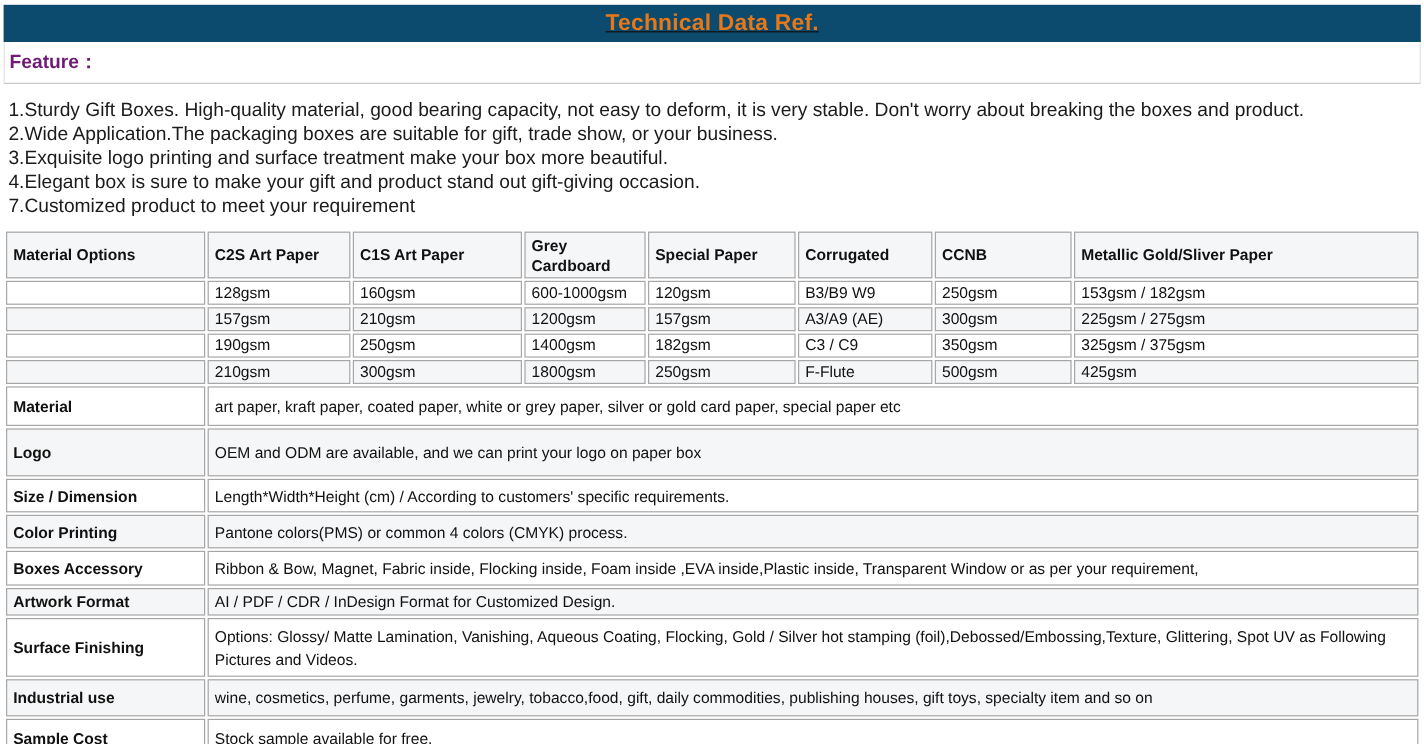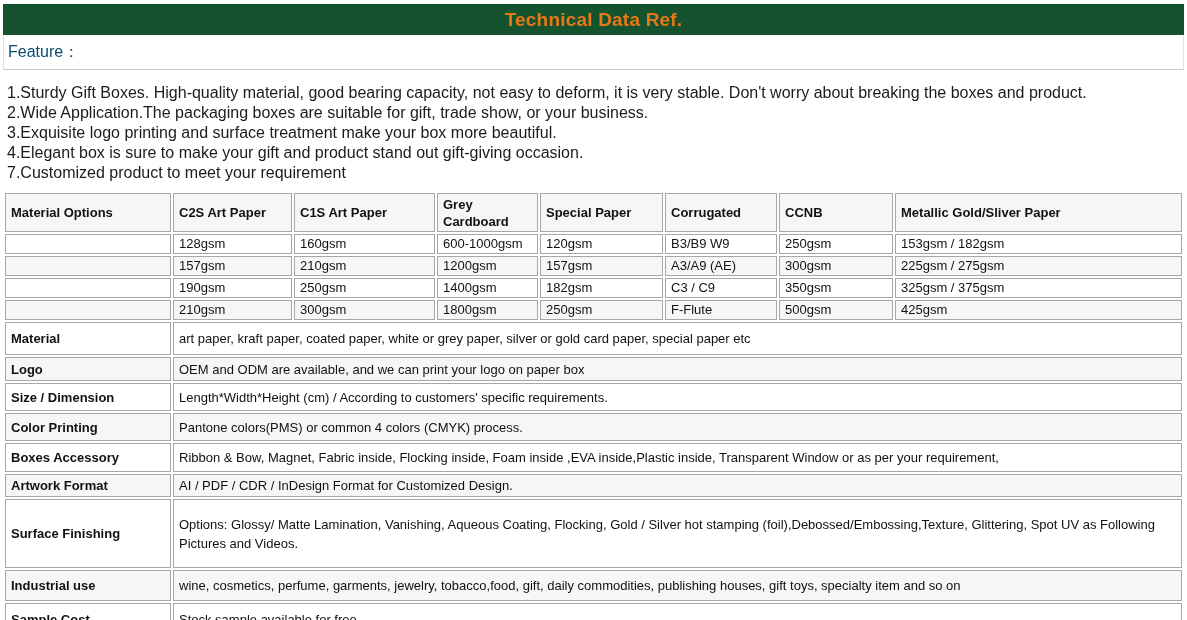--- a/index.html
+++ b/index.html
@@ -8,41 +8,41 @@
     background: #ffffff;
     overflow: hidden;
     font-family: "Liberation Sans", "DejaVu Sans", sans-serif;
     color: #111111;
   }
   .page { padding: 4px 3px 0 3px; }
 
   
   .title-bar {
     height: 31px;
-    background: #14532d;
-    display: flex; align-items: center; justify-content: center;
+    background: #0c4a6e;
+    display: flex; align-items: center; justify-content: center; text-decoration: underline;
   }
   .title-bar .title-text {
     color: #e87817;
     font-size: 19px;
     font-weight: bold;
     letter-spacing: 0.2px;
   }
 
   
   .feature-head {
     border-bottom: 1px solid #c9c9c9;
     border-left: 1px solid #e2e2e2;
     border-right: 1px solid #e2e2e2;
     padding: 7px 4px 6px 4px;
   }
   .feature-head .feature-title {
     font-size: 16px;
-    font-weight: normal;
-    color: #0c4a6e;
+    font-weight: bold;
+    color: #701a75;
   }
 
   
   .feature-list {
     padding: 13px 4px 0 4px;
     list-style: none;
   }
   .feature-list li {
     font-size: 16px;
     line-height: 20px;
@@ -159,41 +159,41 @@
           <td class="mrow">250gsm</td>
           <td class="mrow">F-Flute</td>
           <td class="mrow">500gsm</td>
           <td class="mrow">425gsm</td>
         </tr>
         <tr>
           <td class="spec-label accent-left" style="height: 33px; margin-top: 28px;">Material</td>
           <td class="spec-value" colspan="7">art paper, kraft paper, coated paper, white or grey paper, silver or gold card paper, special paper etc</td>
         </tr>
         <tr class="alt">
-          <td class="spec-label" style="height: 24px;">Logo</td>
+          <td class="spec-label" style="height: 40px;">Logo</td>
           <td class="spec-value" colspan="7">OEM and ODM are available, and we can print your logo on paper box</td>
         </tr>
         <tr>
           <td class="spec-label" style="height: 28px; margin-left: 46px;">Size / Dimension</td>
           <td class="spec-value" colspan="7">Length*Width*Height (cm) / According to customers' specific requirements.</td>
         </tr>
         <tr class="alt">
           <td class="spec-label" style="height: 28px;">Color Printing</td>
           <td class="spec-value" colspan="7">Pantone colors(PMS) or common 4 colors (CMYK) process.</td>
         </tr>
         <tr>
           <td class="spec-label" style="height: 29px;">Boxes Accessory</td>
           <td class="spec-value" colspan="7">Ribbon &amp; Bow, Magnet, Fabric inside, Flocking inside, Foam inside ,EVA inside,Plastic inside, Transparent Window or as per your requirement,</td>
         </tr>
         <tr class="alt">
           <td class="spec-label" style="height: 17px;">Artwork Format</td>
           <td class="spec-value" colspan="7">AI / PDF / CDR / InDesign Format for Customized Design.</td>
         </tr>
         <tr>
-          <td class="spec-label" style="height: 69px; margin-top: 48px;">Surface Finishing</td>
+          <td class="spec-label" style="height: 49px; margin-top: 48px;">Surface Finishing</td>
           <td class="spec-value" colspan="7">Options: Glossy/ Matte Lamination, Vanishing, Aqueous Coating, Flocking, Gold / Silver hot stamping (foil),Debossed/Embossing,Texture, Glittering, Spot UV as Following Pictures and Videos.</td>
         </tr>
         <tr class="alt">
           <td class="spec-label" style="height: 31px;">Industrial use</td>
           <td class="spec-value" colspan="7">wine, cosmetics, perfume, garments, jewelry, tobacco,food, gift, daily commodities, publishing houses, gift toys, specialty item and so on</td>
         </tr>
         <tr>
           <td class="spec-label" style="height: 33px;">Sample Cost</td>
           <td class="spec-value" colspan="7">Stock sample available for free.</td>
         </tr>

